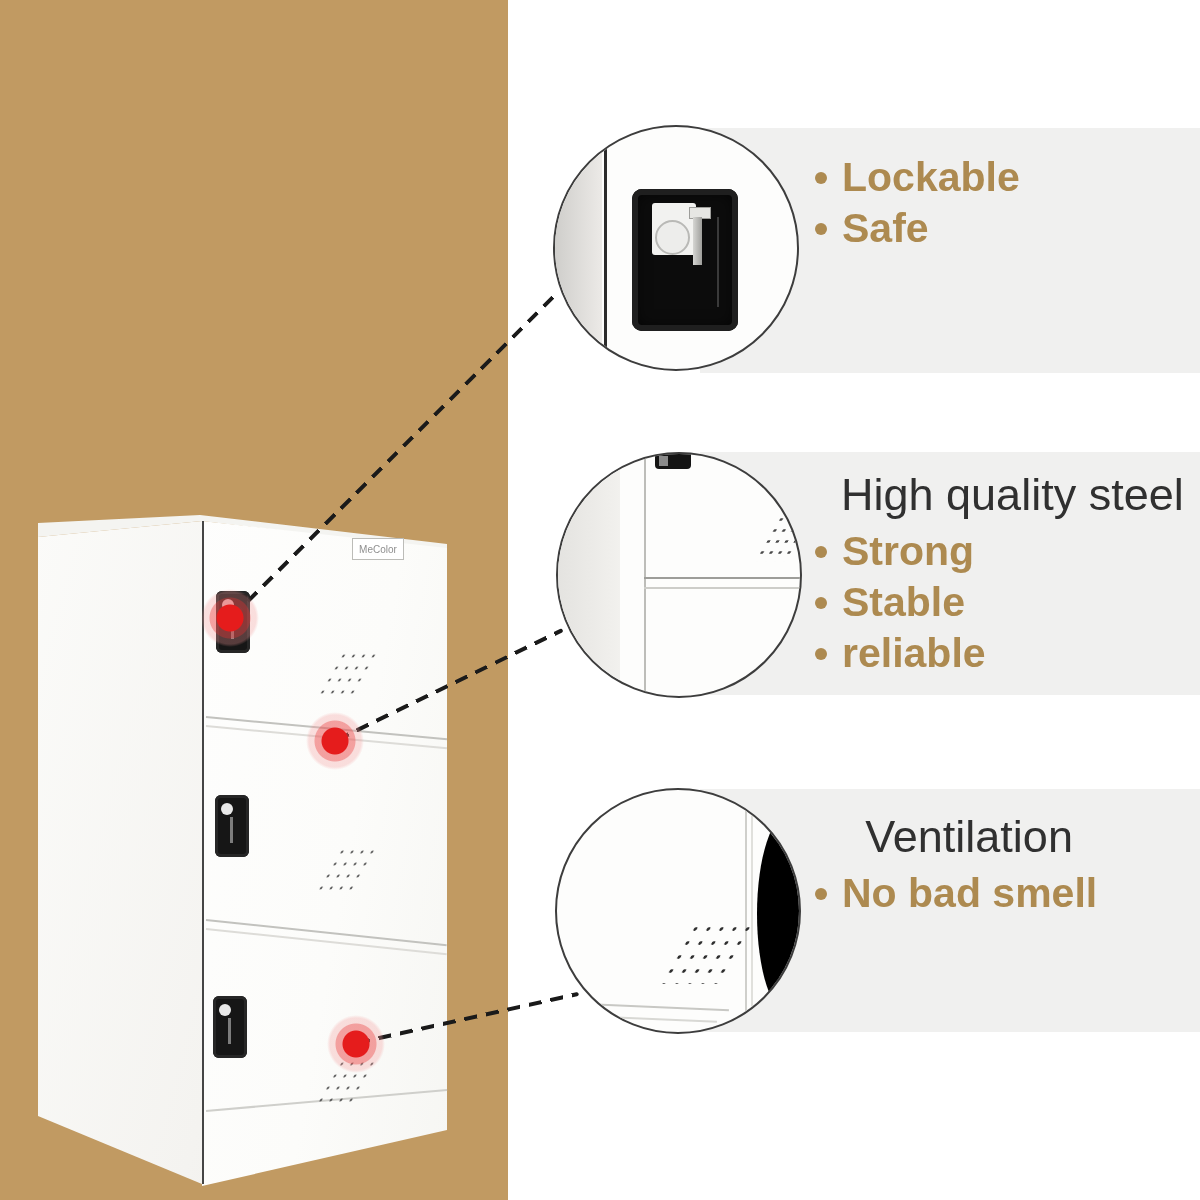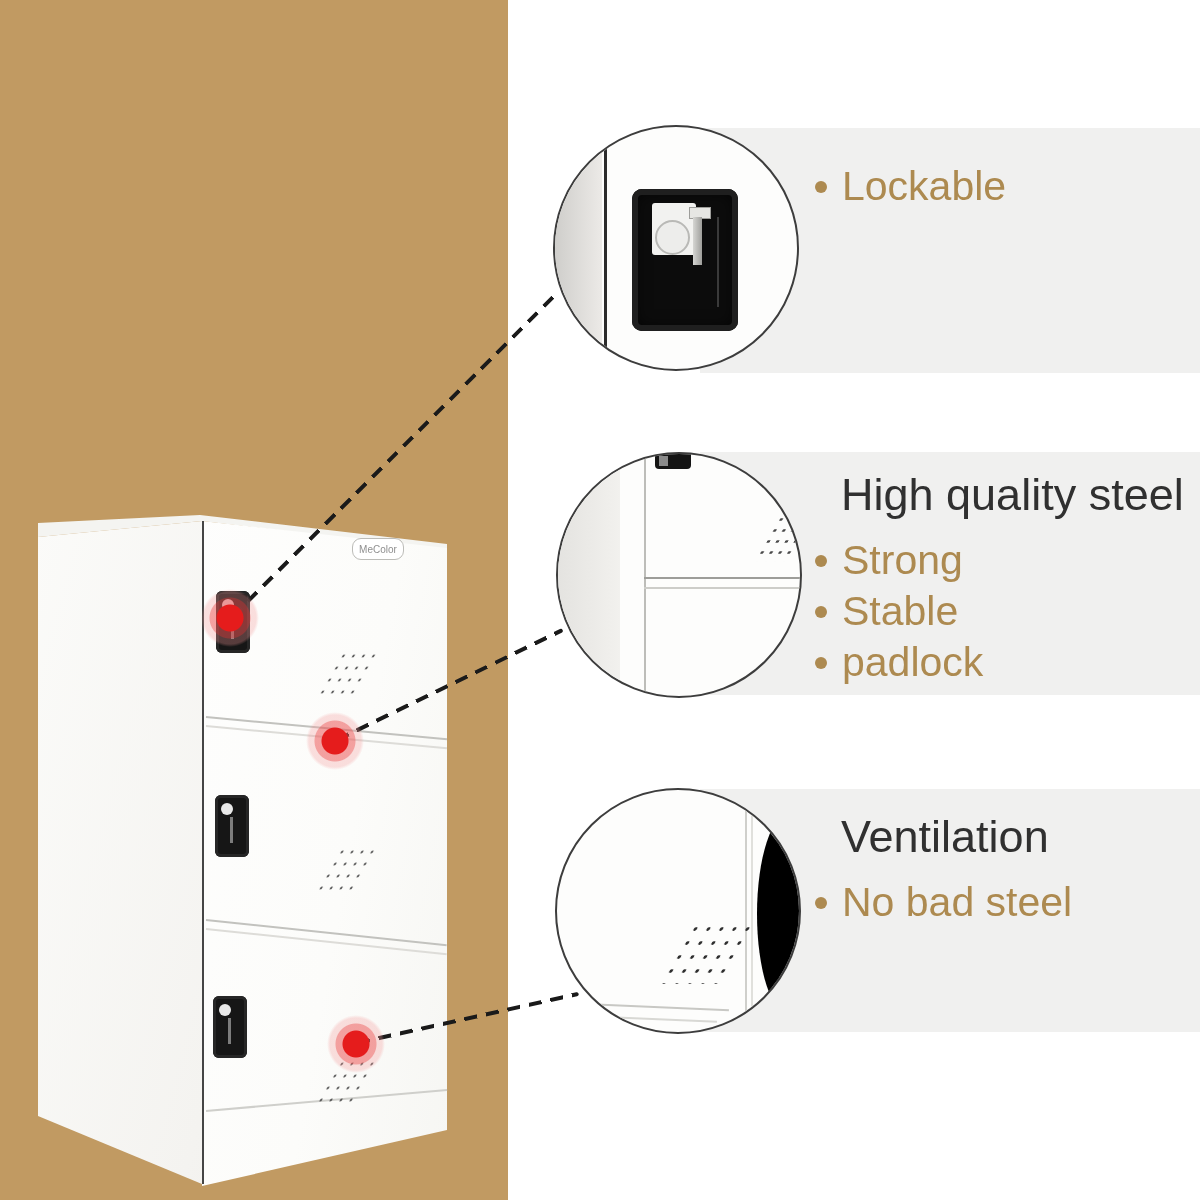--- a/index.html
+++ b/index.html
@@ -10,23 +10,23 @@
   .tan{position:absolute;left:0;top:0;width:508px;height:1200px;background:#c19a62;}
 
   
   .band{position:absolute;left:700px;width:500px;height:245px;background:#f0f0ef;}
   .band.b1{top:128px;}
   .band.b2{top:452px;height:243px;}
   .band.b3{top:789px;height:243px;}
 
   
   .feature{position:absolute;left:815px;z-index:6;}
-  .f1{top:146px;} .f2{top:470px;} .f3{top:812px;}
+  .f1{top:146px;} .f2{top:470px;} .f3{top:812px;text-align:center;}
   .feature h2{margin:0 0 0 26px;font-size:45px;font-weight:400;color:#303030;line-height:50px;letter-spacing:0;}
-  .rows{margin-top:15px;}
+  .rows{margin-top:6px;font-weight:bold;}
   .row{display:flex;align-items:center;gap:15px;height:51px;}
   .bdot{width:12px;height:12px;border-radius:50%;background:#ad8a50;flex:none;}
   .btxt{font-size:41px;color:#ad8a50;line-height:1;}
 
   
   .cabinet{position:absolute;left:36px;top:512px;width:411px;height:678px;z-index:2;}
   .cab-top{position:absolute;inset:0;background:#f4f4f1;
     clip-path:polygon(2px 11px,164px 3px,411px 32px,411px 38px,166px 9px,2px 25px);}
   .cab-side{position:absolute;inset:0;background:linear-gradient(105deg,#fbfbf9 0%,#f4f3f0 55%,#eceae6 100%);
     clip-path:polygon(2px 25px,166px 9px,166px 672px,2px 604px);}
@@ -41,21 +41,21 @@
   .plinth{left:170px;top:598px;background:#cfcfcb;transform:rotate(-5deg);}
   .lock{position:absolute;width:34px;height:62px;background:#161616;border-radius:6px;box-shadow:inset 0 0 0 3px #262626;}
   .lk1{left:180px;top:79px;} .lk2{left:179px;top:283px;} .lk3{left:177px;top:484px;}
   .lock .shine{position:absolute;left:6px;top:8px;width:12px;height:12px;background:#e9e9e9;border-radius:50%;}
   .lock .bar{position:absolute;left:15px;top:22px;width:3px;height:26px;background:#7d7d7d;}
   .vent{position:absolute;background-image:radial-gradient(circle,#3c3c3c 1.1px,transparent 1.6px);
     background-size:10px 12px;transform:skewX(-30deg);opacity:.85;}
   .v1{left:292px;top:138px;width:42px;height:48px;}
   .v2{left:290px;top:334px;width:42px;height:50px;}
   .v3{left:291px;top:546px;width:42px;height:46px;}
-  .logo-plate{position:absolute;left:316px;top:26px;width:50px;height:20px;border:1px solid #bcbcb8;border-radius:9px;
+  .logo-plate{position:absolute;left:316px;top:26px;width:50px;height:20px;border:1px solid #bcbcb8;border-radius:0;
     display:flex;align-items:center;justify-content:center;font-size:10px;color:#8f8f8f;background:#ffffff;}
 
   
   .dash{position:absolute;height:4px;transform-origin:0 50%;z-index:3;border-radius:2px;
     background:repeating-linear-gradient(90deg,#1a1a1a 0 13px,transparent 13px 22px);}
   .dA{left:232px;top:615px;width:459px;transform:rotate(-44.9deg);}
   .dB{left:337px;top:738px;width:251px;transform:rotate(-26deg);}
   .dC{left:357px;top:1041px;width:227px;transform:rotate(-12.5deg);}
 
   
@@ -181,44 +181,48 @@
     <div class="bline1"></div>
     <div class="bline2"></div>
   </div>
 
   <div class="feature f1">
     <div class="rows">
       <div class="row">
           <span class="bdot"></span>
           <span class="btxt">Lockable</span>
         </div>
+      <div class="row">
+          <span class="bdot"></span>
+          <span class="btxt">Safe</span>
+        </div>
     </div>
   </div>
 
   <div class="feature f2">
     <h2>High quality steel</h2>
     <div class="rows">
       <div class="row">
           <span class="bdot"></span>
           <span class="btxt">Strong</span>
         </div>
       <div class="row">
           <span class="bdot"></span>
           <span class="btxt">Stable</span>
         </div>
       <div class="row">
           <span class="bdot"></span>
-          <span class="btxt">padlock</span>
+          <span class="btxt">reliable</span>
         </div>
     </div>
   </div>
 
   <div class="feature f3">
     <h2>Ventilation</h2>
     <div class="rows">
       <div class="row">
           <span class="bdot"></span>
-          <span class="btxt">No bad steel</span>
+          <span class="btxt">No bad smell</span>
         </div>
     </div>
   </div>
 
 </div>
 
 </body></html>

